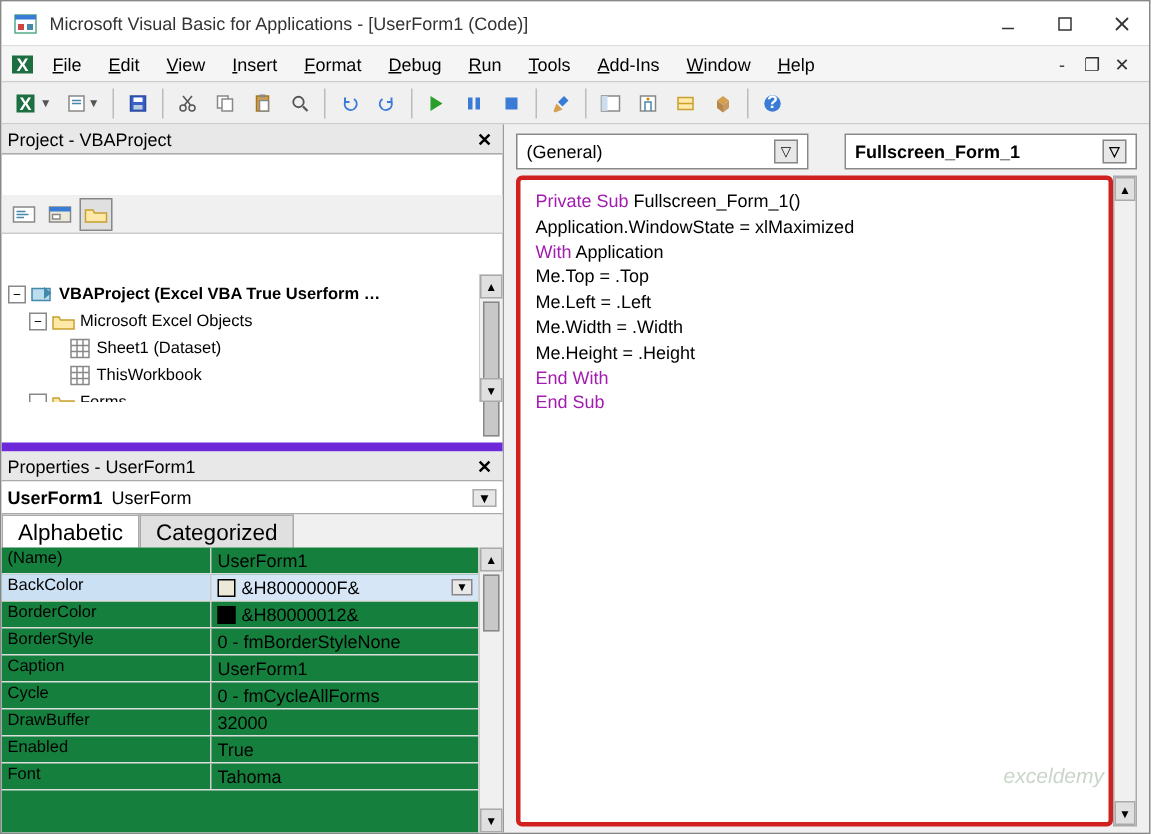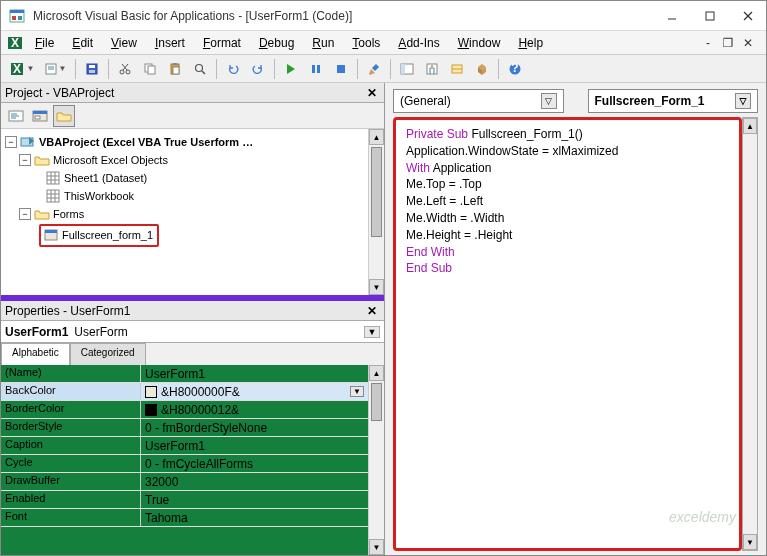--- a/index.html
+++ b/index.html
@@ -18,21 +18,21 @@
 .mdi-btns { display: flex; gap: 4px; padding-right: 4px; }
 .mdi-btn { width: 16px; height: 14px; display: flex; align-items: center; justify-content: center; cursor: pointer; color: #333; }
 
 .toolbar { height: 28px; display: flex; align-items: center; padding: 0 6px; gap: 3px; background: #f0f0f0; border-bottom: 1px solid #ccc; }
 .tb { width: 22px; height: 22px; display: flex; align-items: center; justify-content: center; cursor: pointer; border: 1px solid transparent; }
 .tb.dd { width: 30px; }
 .tb-sep { width: 1px; height: 20px; background: #bbb; margin: 0 2px; }
 .tb .drop { font-size: 8px; margin-left: 1px; color: #555; }
 
 .workspace { display: flex; height: calc(100% - 82px); }
-.left-col { width: 384px; display: flex; flex-direction: column; border-right: 1px solid #999; }
+.left-col { width: 335px; display: flex; flex-direction: column; border-right: 1px solid #999; gap: 27px; }
 
 .panel-header { height: 20px; background: #e8e8e8; display: flex; align-items: center; padding: 0 4px; border-bottom: 1px solid #aaa; font-size: 11px; }
 .panel-header .phtitle { flex: 1; }
 .panel-header .phclose { width: 16px; height: 16px; display: flex; align-items: center; justify-content: center; cursor: pointer; font-weight: bold; }
 
 .proj-toolbar { height: 26px; display: flex; align-items: center; padding: 2px 4px; gap: 2px; background: #f0f0f0; border-bottom: 1px solid #ccc; }
 .proj-tb { width: 22px; height: 22px; display: flex; align-items: center; justify-content: center; cursor: pointer; border: 1px solid transparent; }
 .proj-tb.active { border-color: #888; background: #e0e0e0; }
 
 .tree { flex: 1; overflow: auto; background: #fff; padding: 4px 2px; }
@@ -41,21 +41,21 @@
 .tree-spacer { display: inline-block; }
 .tree-icon { width: 16px; height: 14px; margin-right: 3px; display: inline-flex; align-items: center; justify-content: center; }
 .tree-label { font-size: 11px; white-space: nowrap; }
 .tree-highlight { border: 2px solid #d02020; display: inline-block; padding: 0 4px 1px 2px; border-radius: 2px; margin-left: 36px; }
 
 .props-panel { border-top: 6px solid #6d28d9; display: flex; flex-direction: column; height: 260px; }
 .props-obj { height: 22px; display: flex; align-items: center; background: #fff; border-bottom: 1px solid #aaa; padding: 0 4px; }
 .props-obj strong { font-weight: bold; margin-right: 6px; }
 .props-obj .dd-arrow { margin-left: auto; width: 16px; text-align: center; cursor: pointer; background: #e8e8e8; border: 1px solid #aaa; font-size: 9px; }
 .props-tabs { display: flex; height: 22px; background: #f0f0f0; }
-.props-tab { padding: 3px 10px; border: 1px solid #aaa; border-bottom: none; background: #e0e0e0; cursor: pointer; font-size: 10px; }
+.props-tab { padding: 3px 10px; border: 1px solid #aaa; border-bottom: none; background: #e0e0e0; cursor: pointer; font-size: 15px; }
 .props-tab.active { background: #fff; }
 .props-grid { flex: 1; overflow: auto; background: #15803d; }
 .prop-row { display: flex; height: 18px; border-bottom: 1px solid #ddd; }
 .prop-name { width: 140px; padding: 1px 4px; border-right: 1px solid #ccc; font-size: 11px; }
 .prop-val { flex: 1; padding: 1px 4px; font-size: 11px; display: flex; align-items: center; }
 .prop-row.sel { background: #d6e6f6; }
 .prop-row.sel .prop-name { background: #cce0f4; }
 .color-swatch { width: 12px; height: 12px; border: 1px solid #000; margin-right: 4px; display: inline-block; }
 .prop-dd { margin-left: auto; width: 14px; background: #e8e8e8; border: 1px solid #888; text-align: center; font-size: 8px; cursor: pointer; }
 

